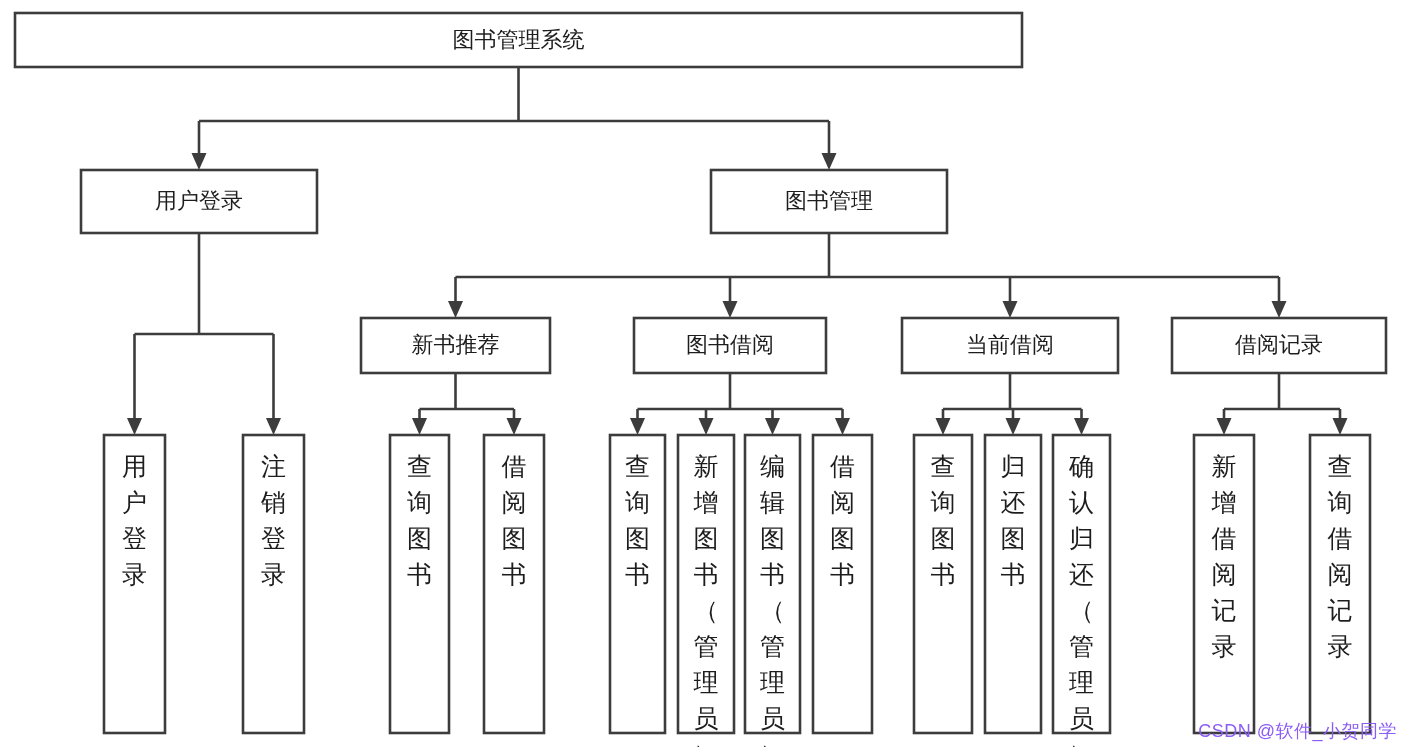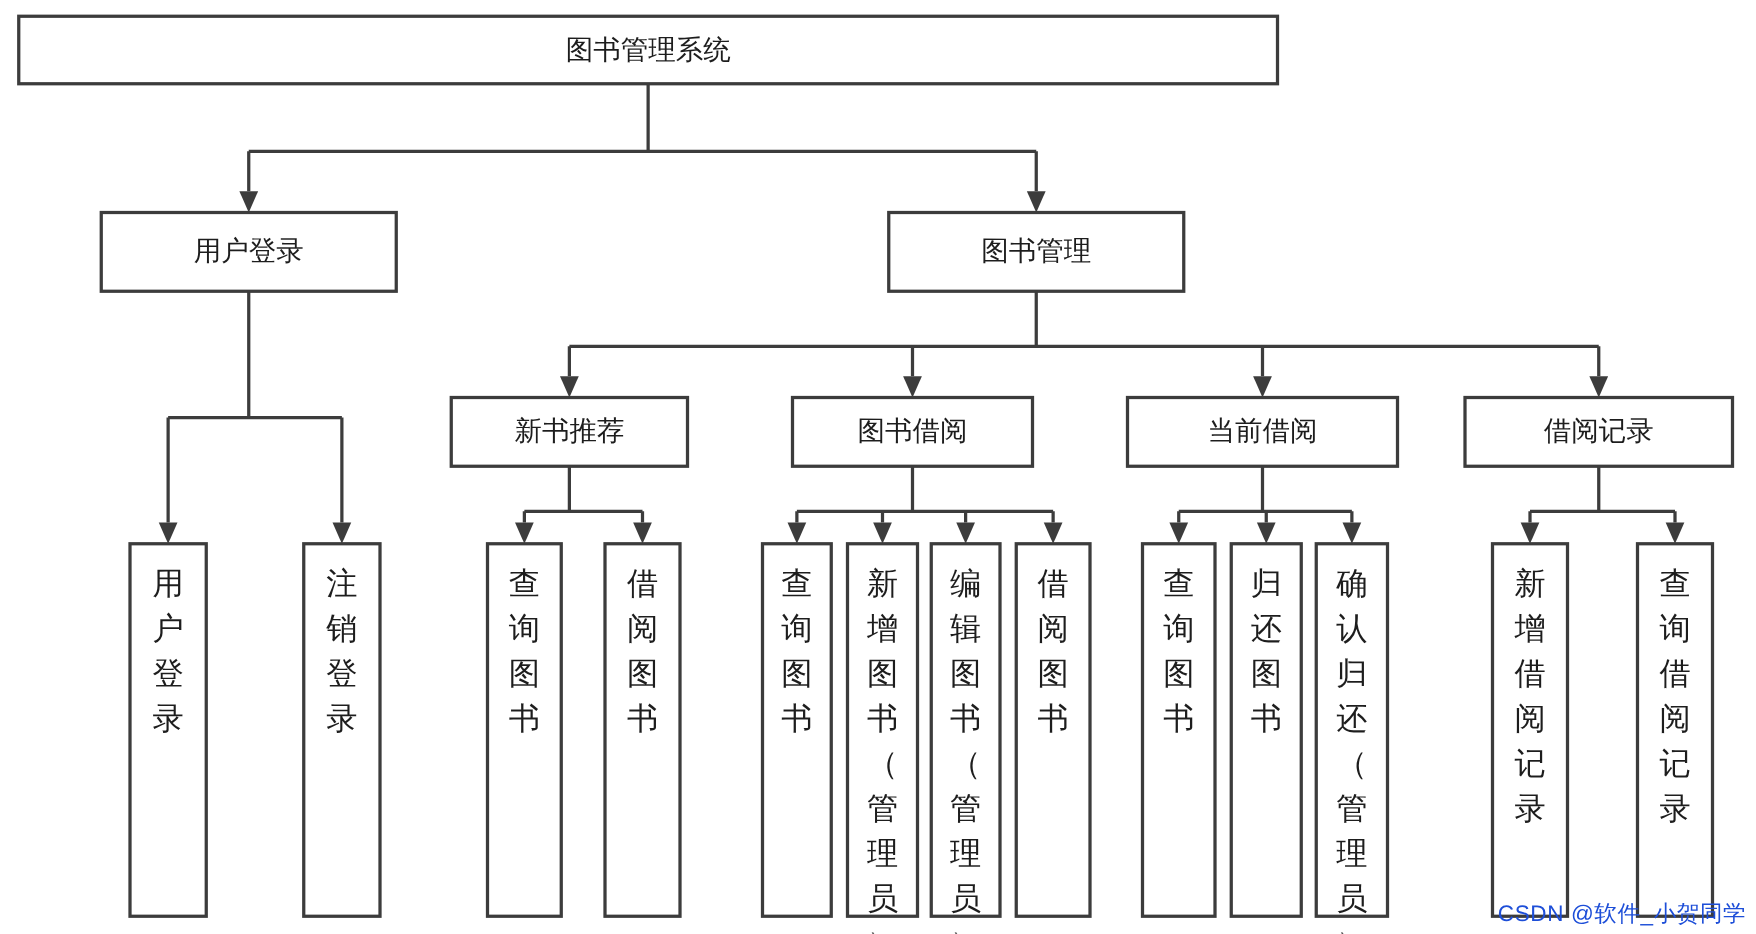--- a/index.html
+++ b/index.html
@@ -54,21 +54,21 @@
   .arrow-head {
     fill: #3c3c3c;
     stroke: none;
   }
   .watermark {
     position: absolute;
     right: 8px;
     bottom: 4px;
     font-family: "Liberation Sans", "DejaVu Sans", sans-serif;
     font-size: 18px;
-    color: #1d4ed8;
+    color: #8b5cf6;
     white-space: nowrap;
     letter-spacing: 0.5px;
     user-select: none;
   }
 </style>
 </head>
 <body>
 
 <div id="diagram-root">
   <svg id="tree-svg" viewBox="0 0 1405 747">

